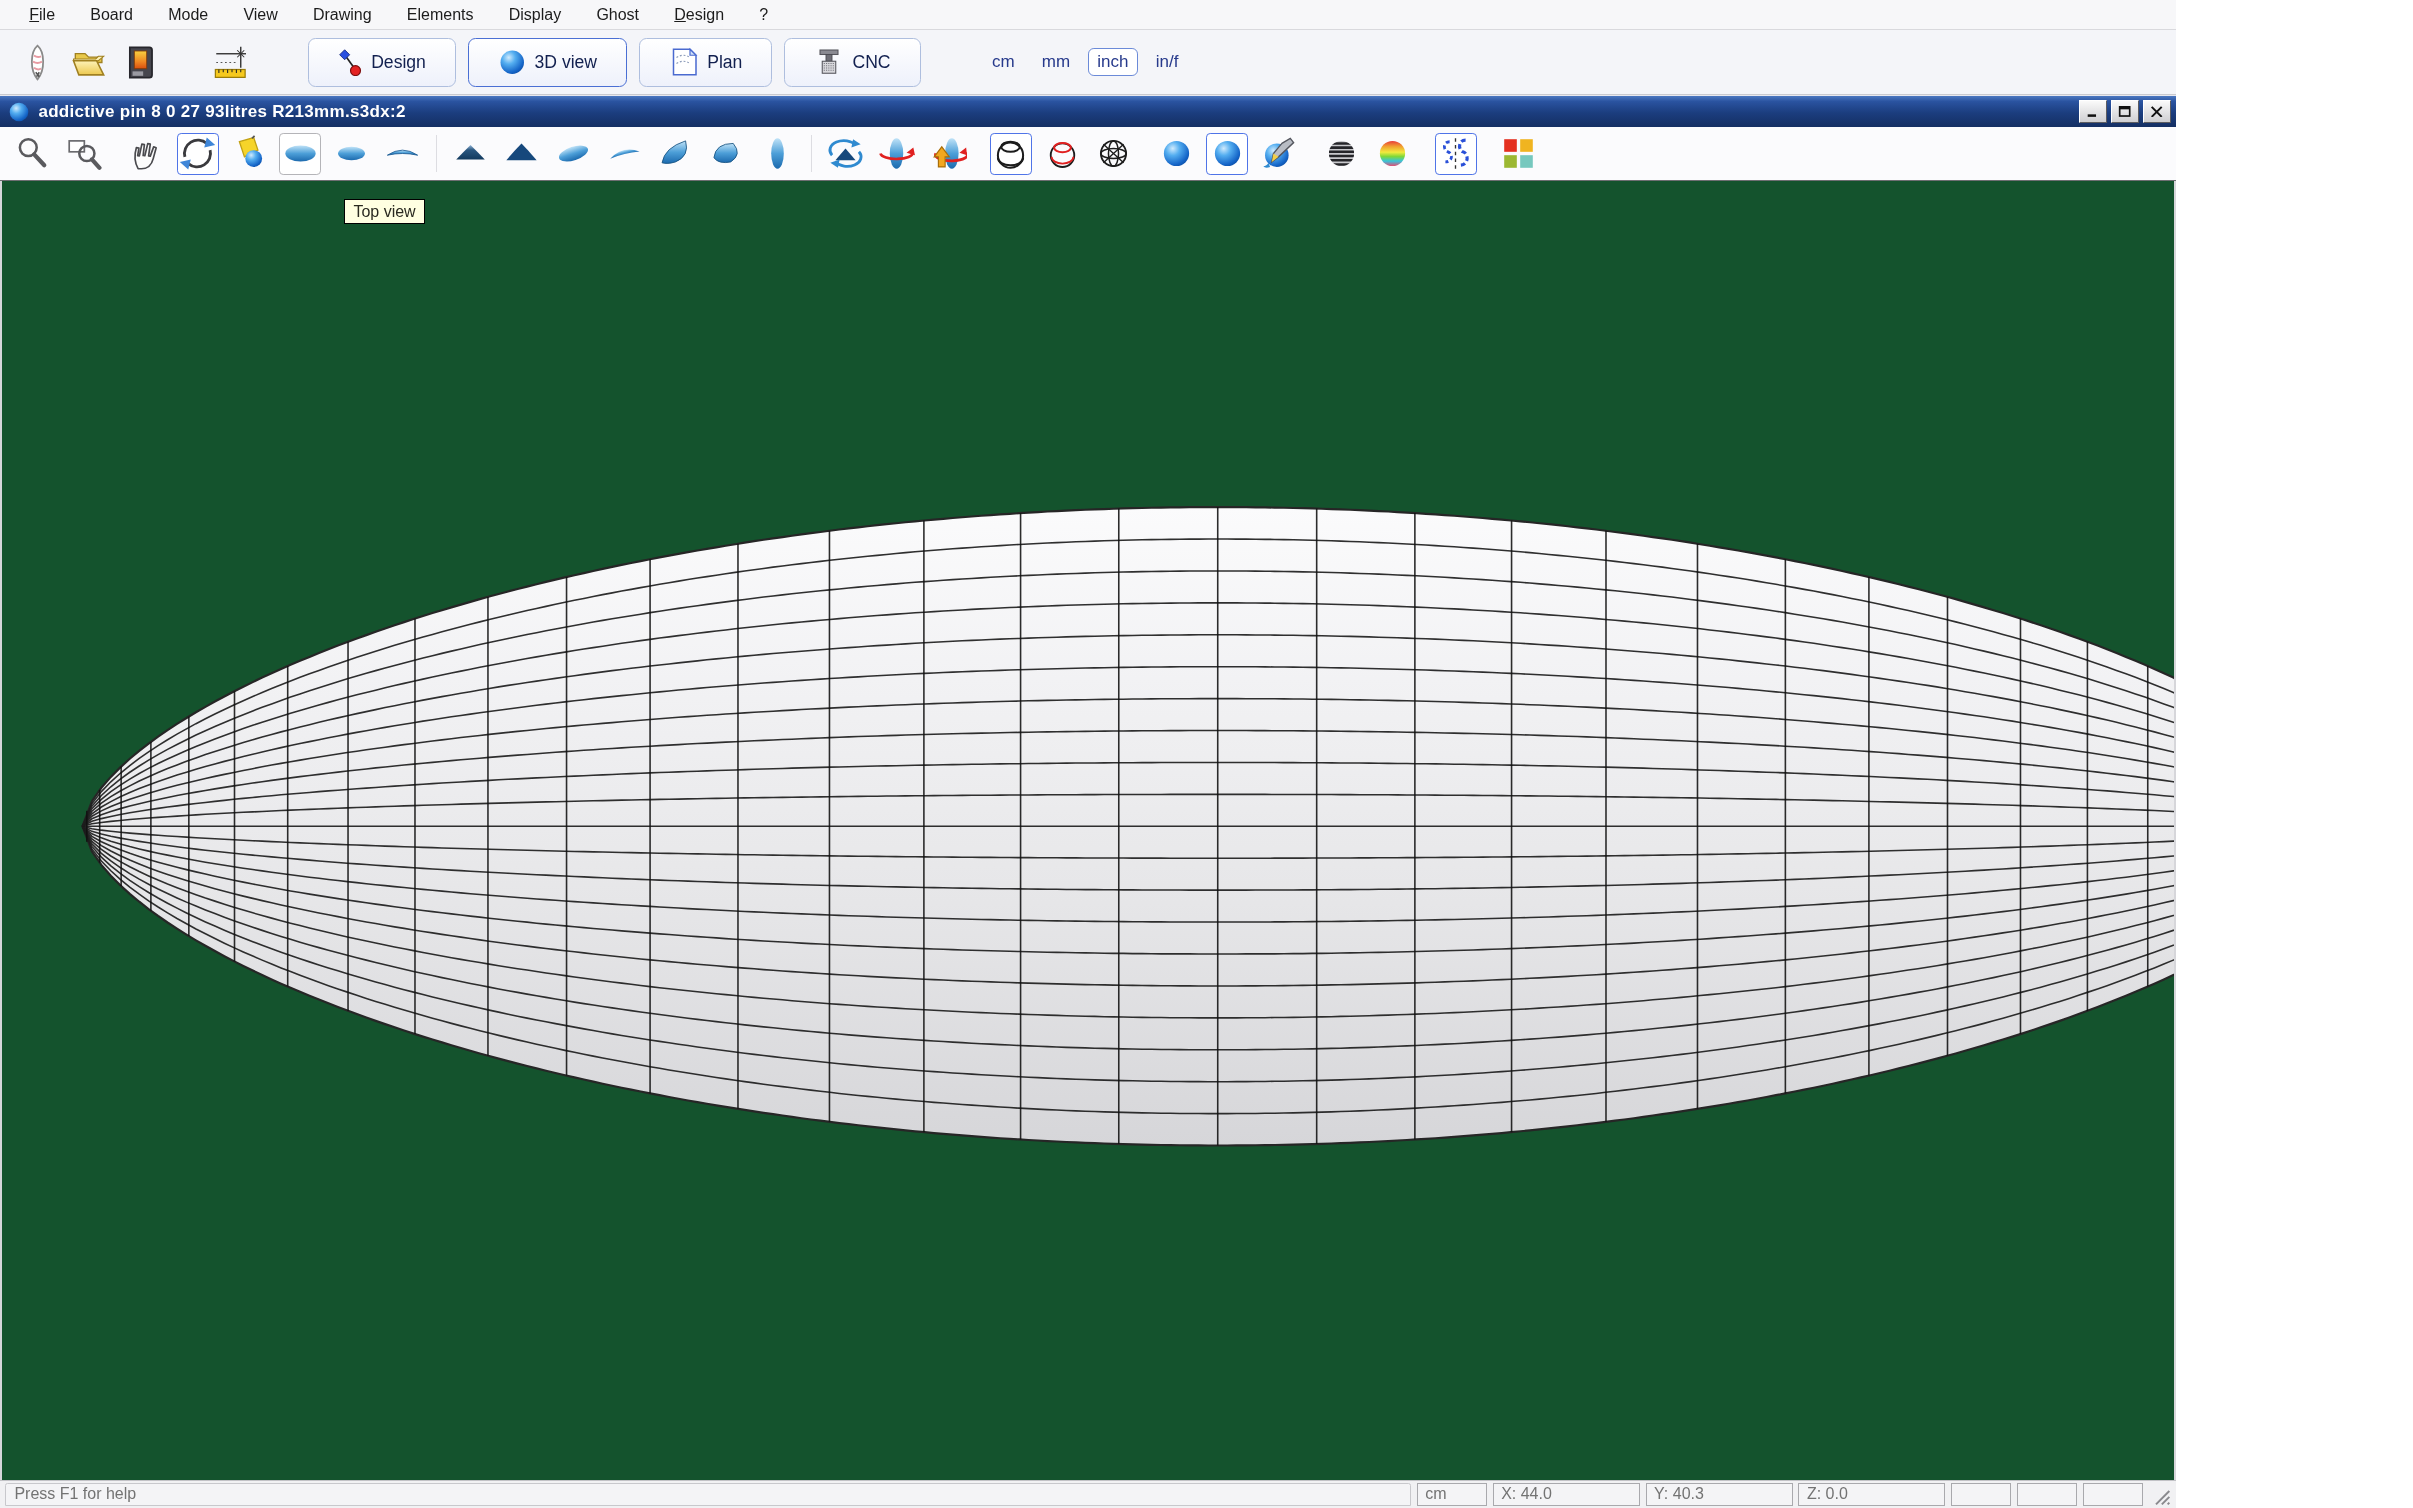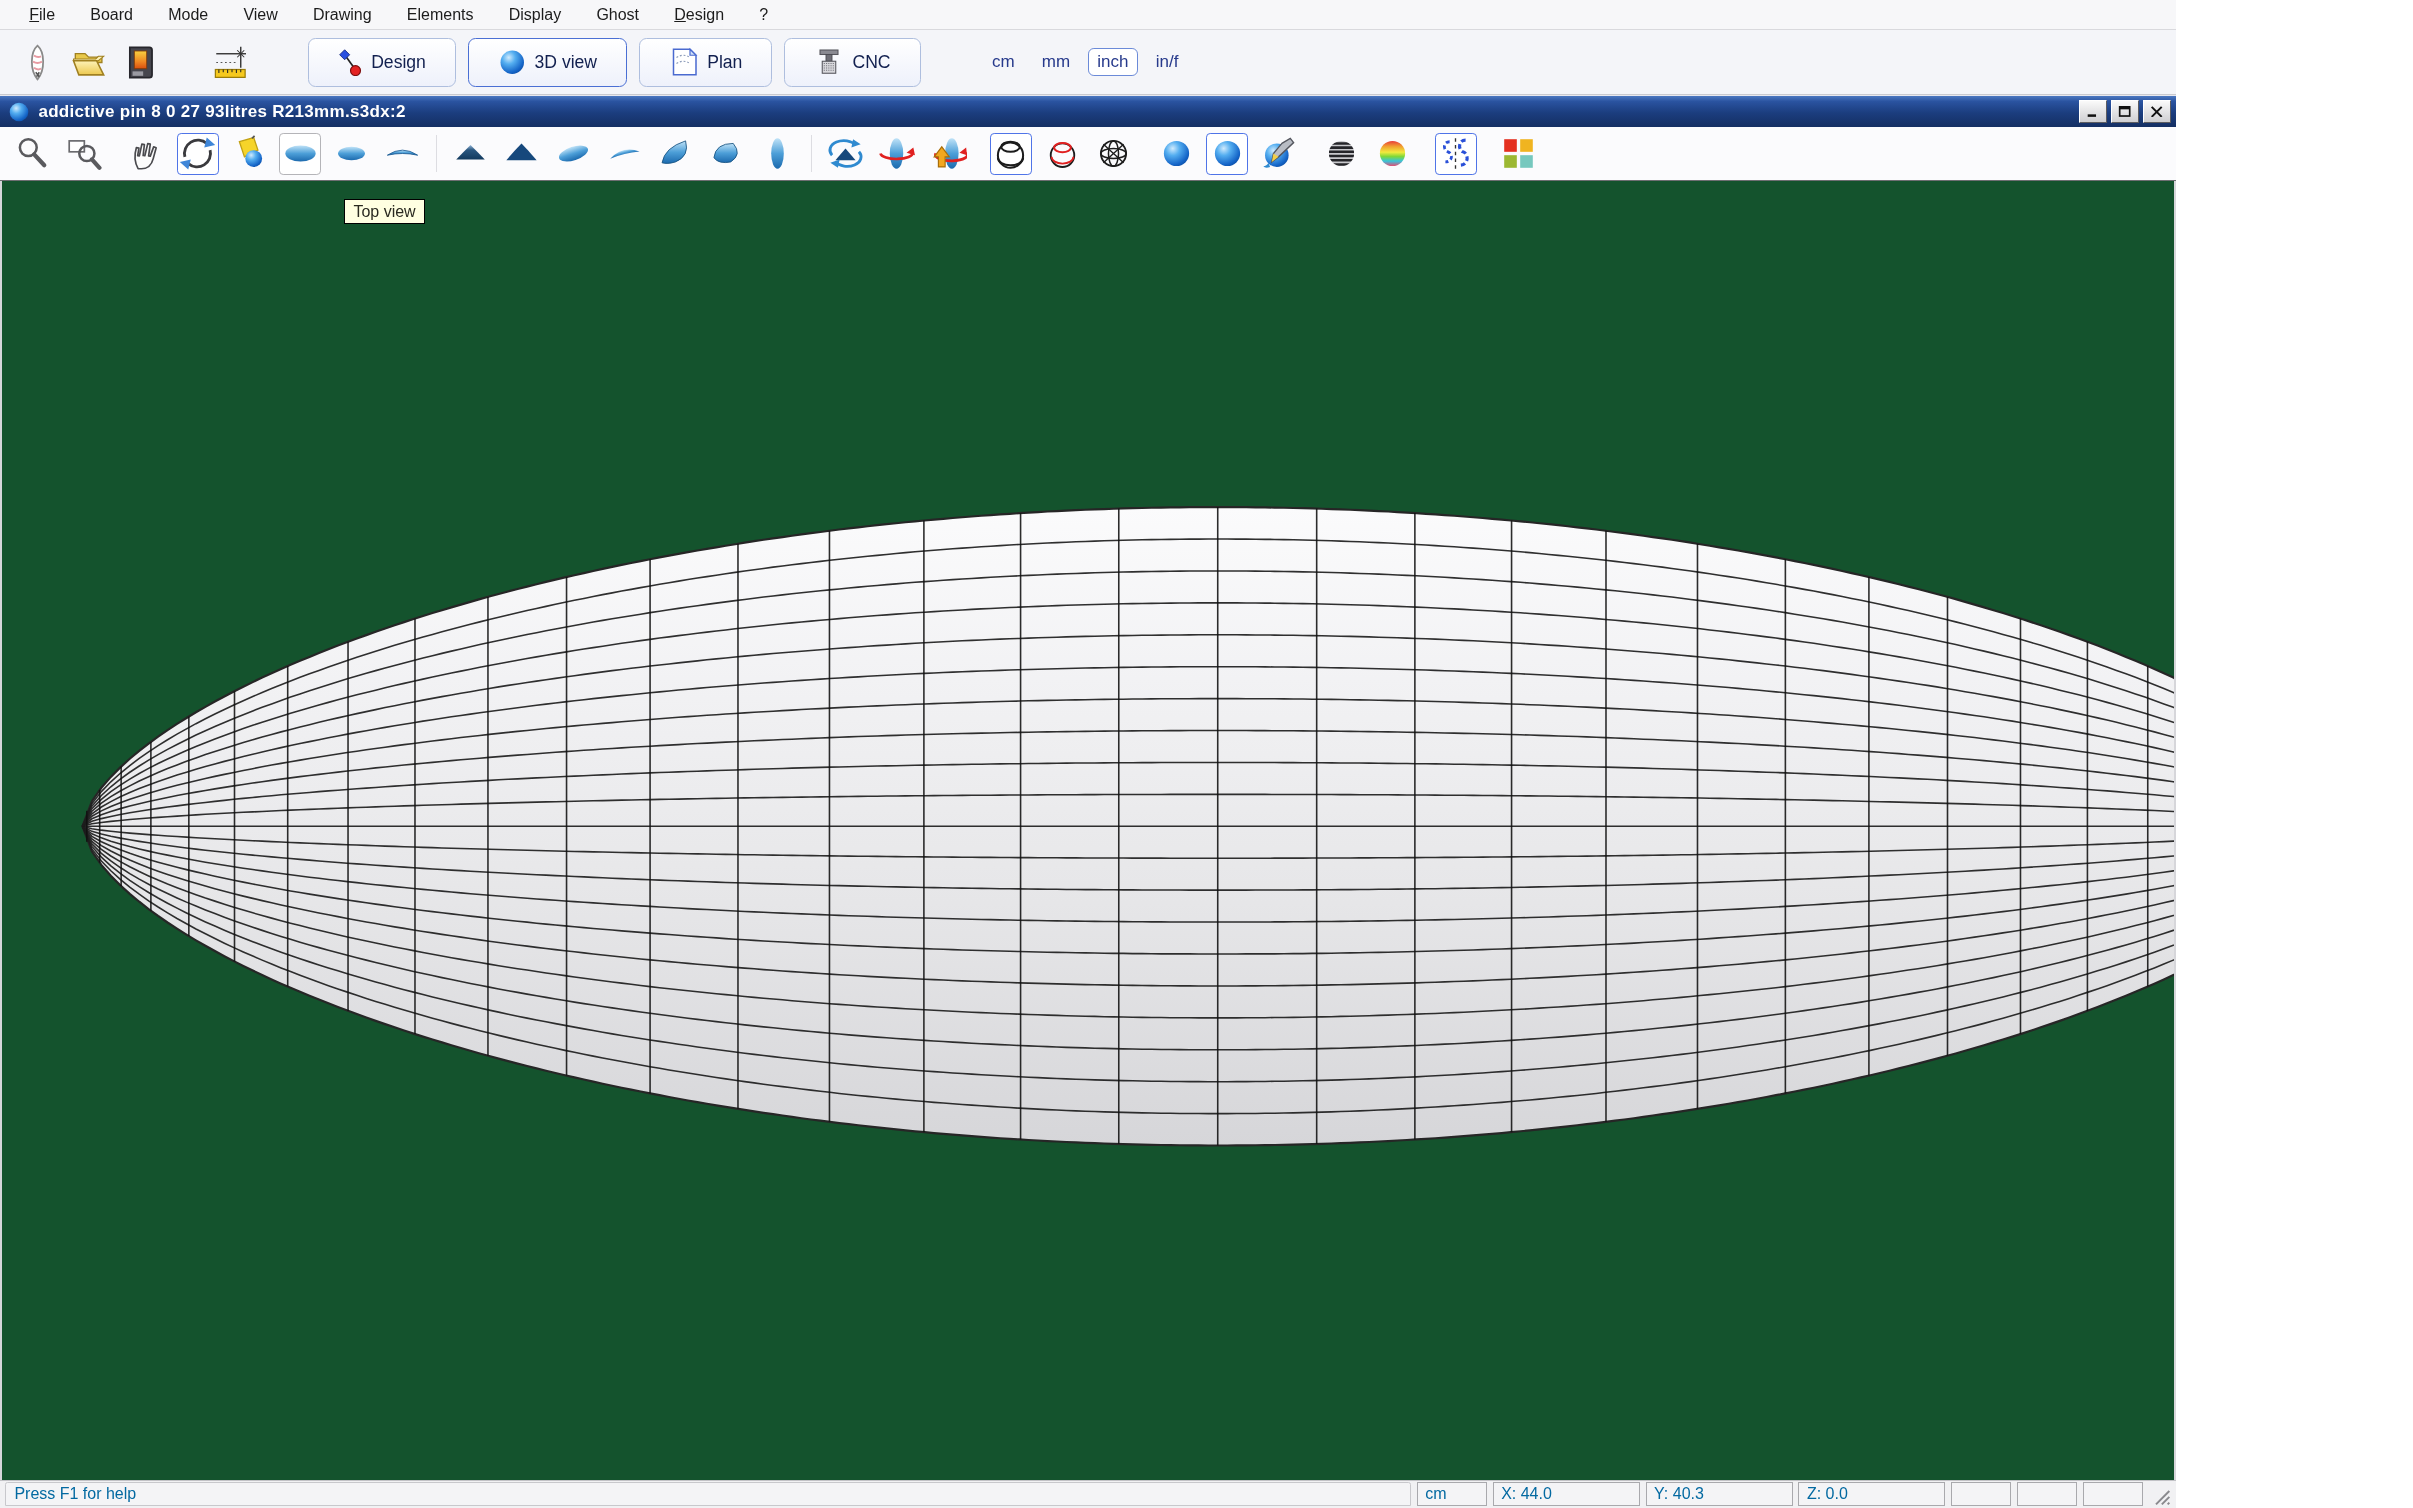--- a/index.html
+++ b/index.html
@@ -52,21 +52,21 @@
 
   
   .canvas { position:relative; flex:1 1 auto; background:#14532d; overflow:hidden;
             border-left:2.5px solid #d6d6da; border-right:2.5px solid #d6d6da;text-decoration:underline; }
   .canvas svg { position:absolute; left:0; top:0; }
   .tooltip { position:absolute; left:342px; top:18.4px; background:#ffffe1; color:#2a2a20;
              border:1.7px solid #000; font-size:16px; padding:2.5px 8.4px; white-space:nowrap; }
 
   
   .statusbar { height:28.5px; flex:0 0 auto; background:#f1f1f3; border-top:0.8px solid #c2c2c6;
-               display:flex; align-items:flex-start; padding:1.7px 5px; gap:5.9px; font-size:16px; color:#0369a1; }
+               display:flex; align-items:center; padding:1.7px 5px; gap:5.9px; font-size:16px; color:#737373; }
   .sb-left { flex:1; border:0.8px solid #c8c8cc; border-radius:2.5px 2.5px 0 0; height:23.5px;
              display:flex; align-items:center; padding-left:8.4px; background:#f4f4f6; }
   .sb-panel { border:0.8px solid #a9a9ad; height:23.5px; display:flex; align-items:center;
               padding-left:7.5px; background:#f4f4f6; }
   .sb-unit { width:70px; }
   .sb-coord { width:147px; }
   .sb-empty { width:60px; }
   .sb-grip { width:22px; height:23.5px; display:flex; align-items:flex-end; justify-content:flex-end; }
 </style>
 </head>

